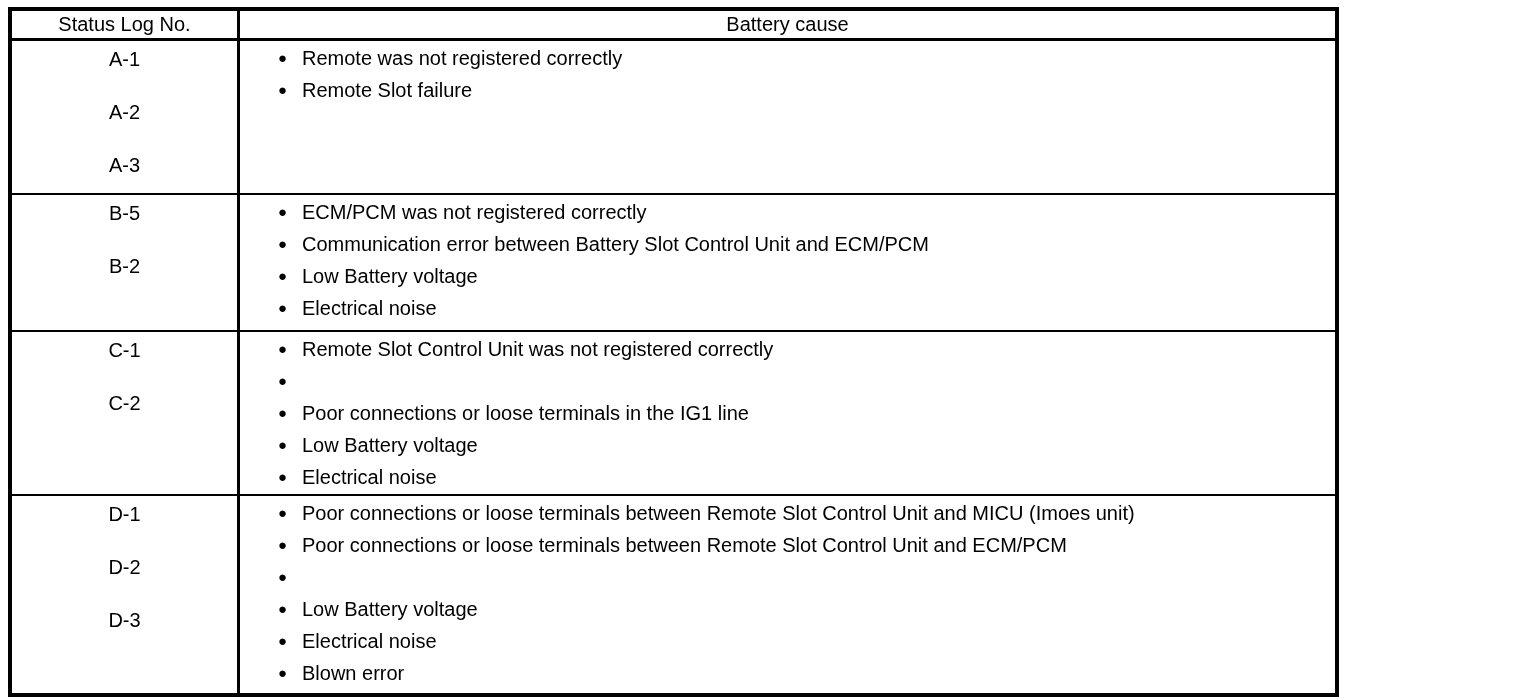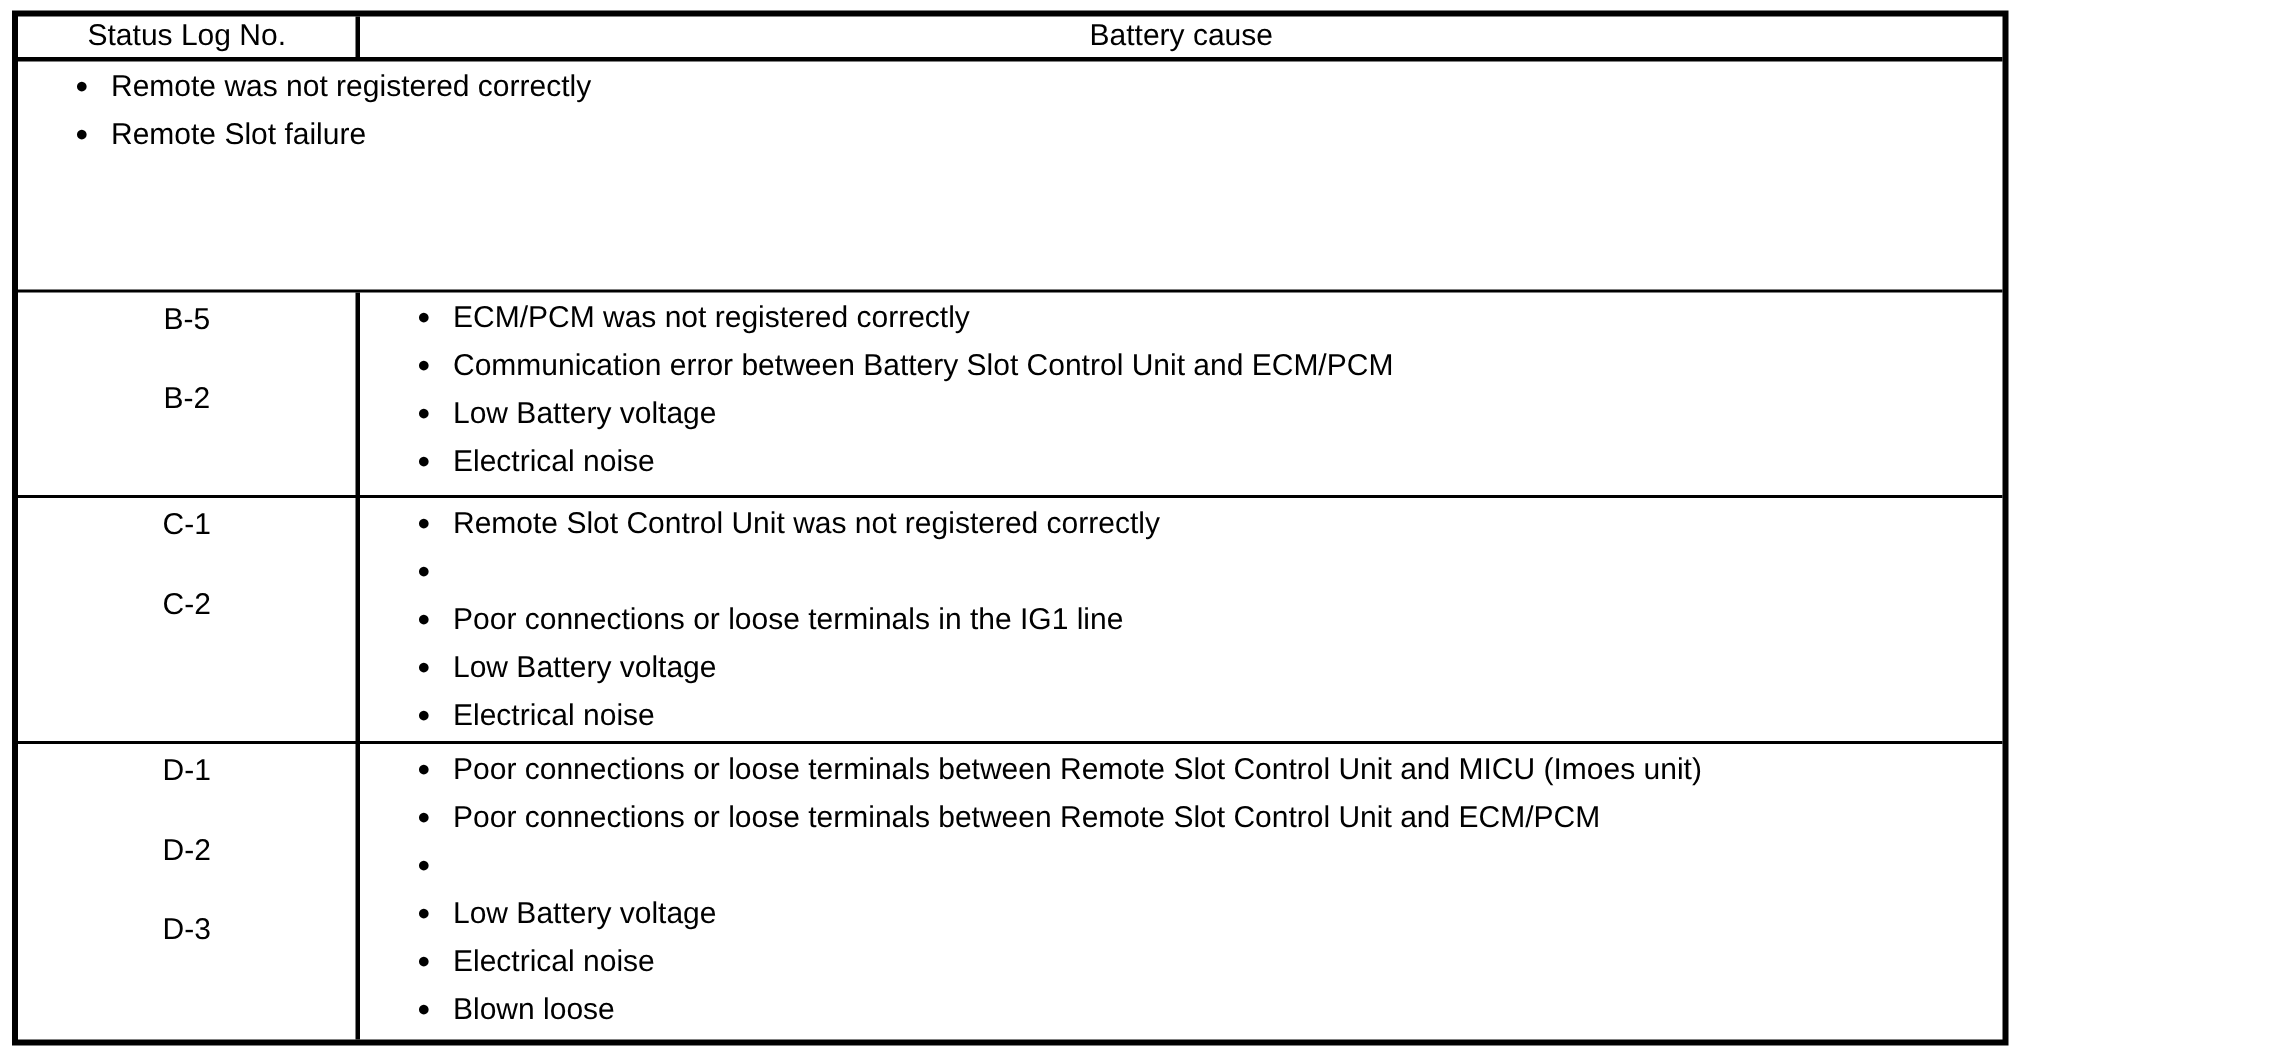--- a/index.html
+++ b/index.html
@@ -92,20 +92,25 @@
 <body>
 
 <div class="page">
   <div class="table">
     <div class="header-row">
       <div class="header-cell col-codes">Status Log No.</div>
       <div class="header-cell col-causes">Battery cause</div>
     </div>
     <div class="rows">
         <div class="row">
+          <div class="codes-cell col-codes">
+            <div class="code">A-1</div>
+            <div class="code">A-2</div>
+            <div class="code">A-3</div>
+          </div>
           <div class="causes-cell col-causes">
             <div class="cause">
               <span class="bullet">●</span>
               <span class="cause-text">Remote was not registered correctly</span>
             </div>
             <div class="cause">
               <span class="bullet">●</span>
               <span class="cause-text">Remote Slot failure</span>
             </div>
           </div>
@@ -182,19 +187,19 @@
             <div class="cause">
               <span class="bullet">●</span>
               <span class="cause-text">Low Battery voltage</span>
             </div>
             <div class="cause">
               <span class="bullet">●</span>
               <span class="cause-text">Electrical noise</span>
             </div>
             <div class="cause">
               <span class="bullet">●</span>
-              <span class="cause-text">Blown loose</span>
+              <span class="cause-text">Blown error</span>
             </div>
           </div>
         </div>
       </div>
   </div>
 </div>
 
 </body></html>

